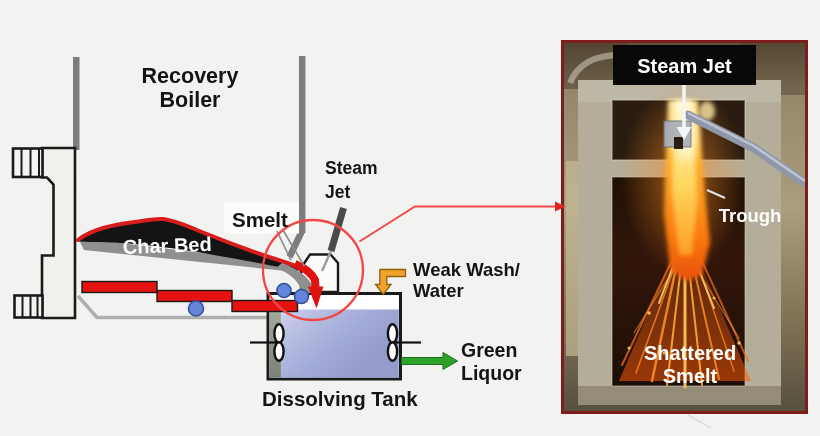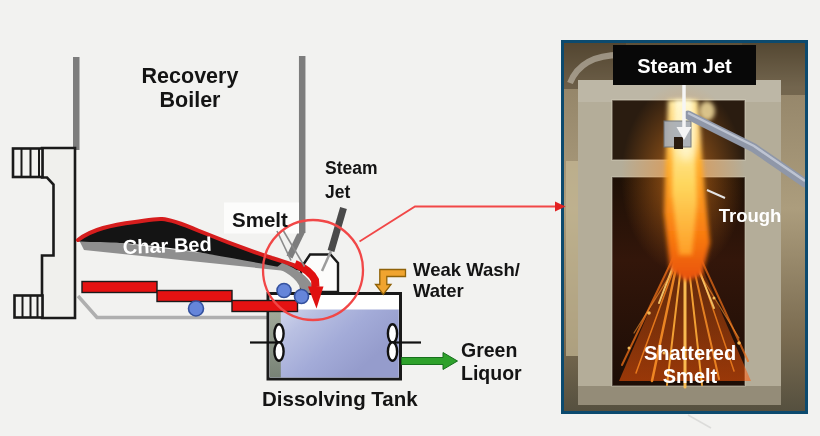--- a/index.html
+++ b/index.html
@@ -1,19 +1,19 @@
 <!DOCTYPE html>
 <html><head>
 <meta charset="utf-8">
 <style>
   html,body{margin:0;padding:0;}
   body{background:#e9e9e7;font-family:"Liberation Sans",sans-serif;}
   .stage{position:relative;width:820px;height:436px;background:#F2F2F0;overflow:hidden;}
   .photo{position:absolute;left:561px;top:40px;width:247px;height:374px;
-         box-sizing:border-box;border:3px solid #0c4a6e;background:#8a7a5c;}
+         box-sizing:border-box;border:3px solid #7f1d1d;background:#8a7a5c;}
   .photo svg{display:block;}
   svg text{font-family:"Liberation Sans","DejaVu Sans",sans-serif;font-weight:700;}
   .overlay{position:absolute;left:0;top:0;pointer-events:none;}
 </style>
 </head>
 <body>
 
 <div class="stage">
 
   <div class="photo">

